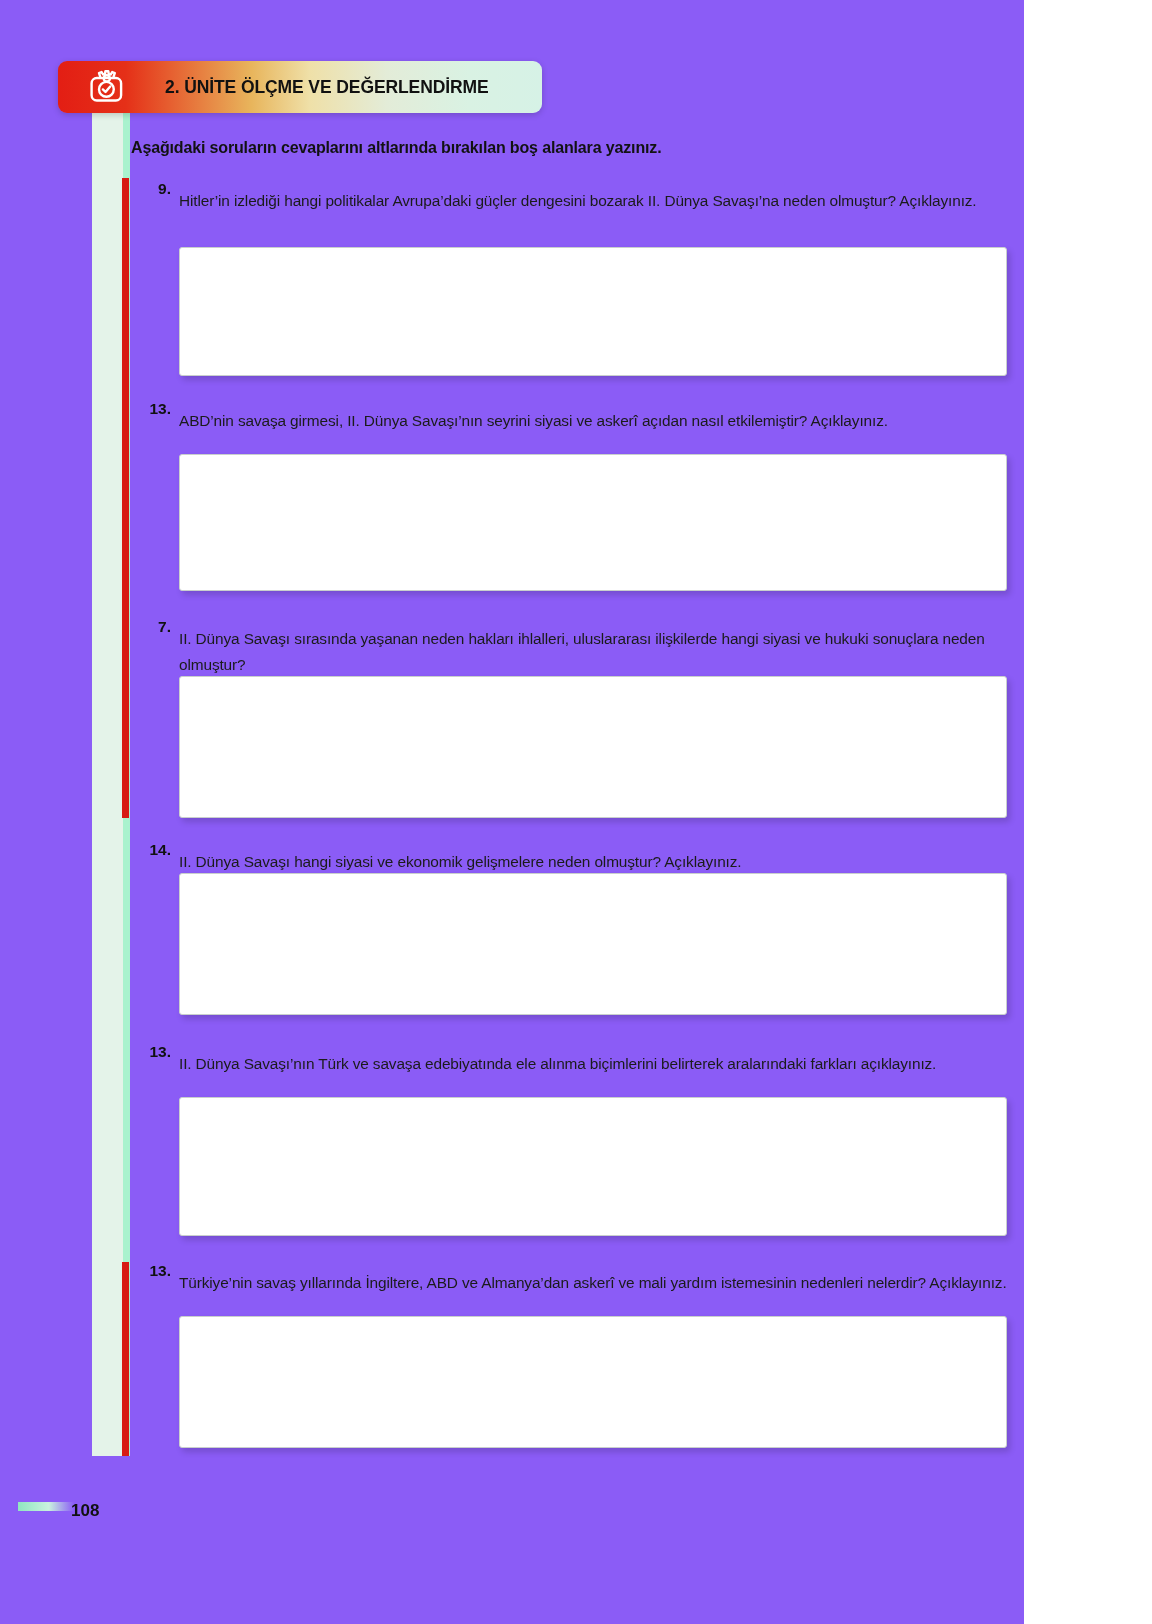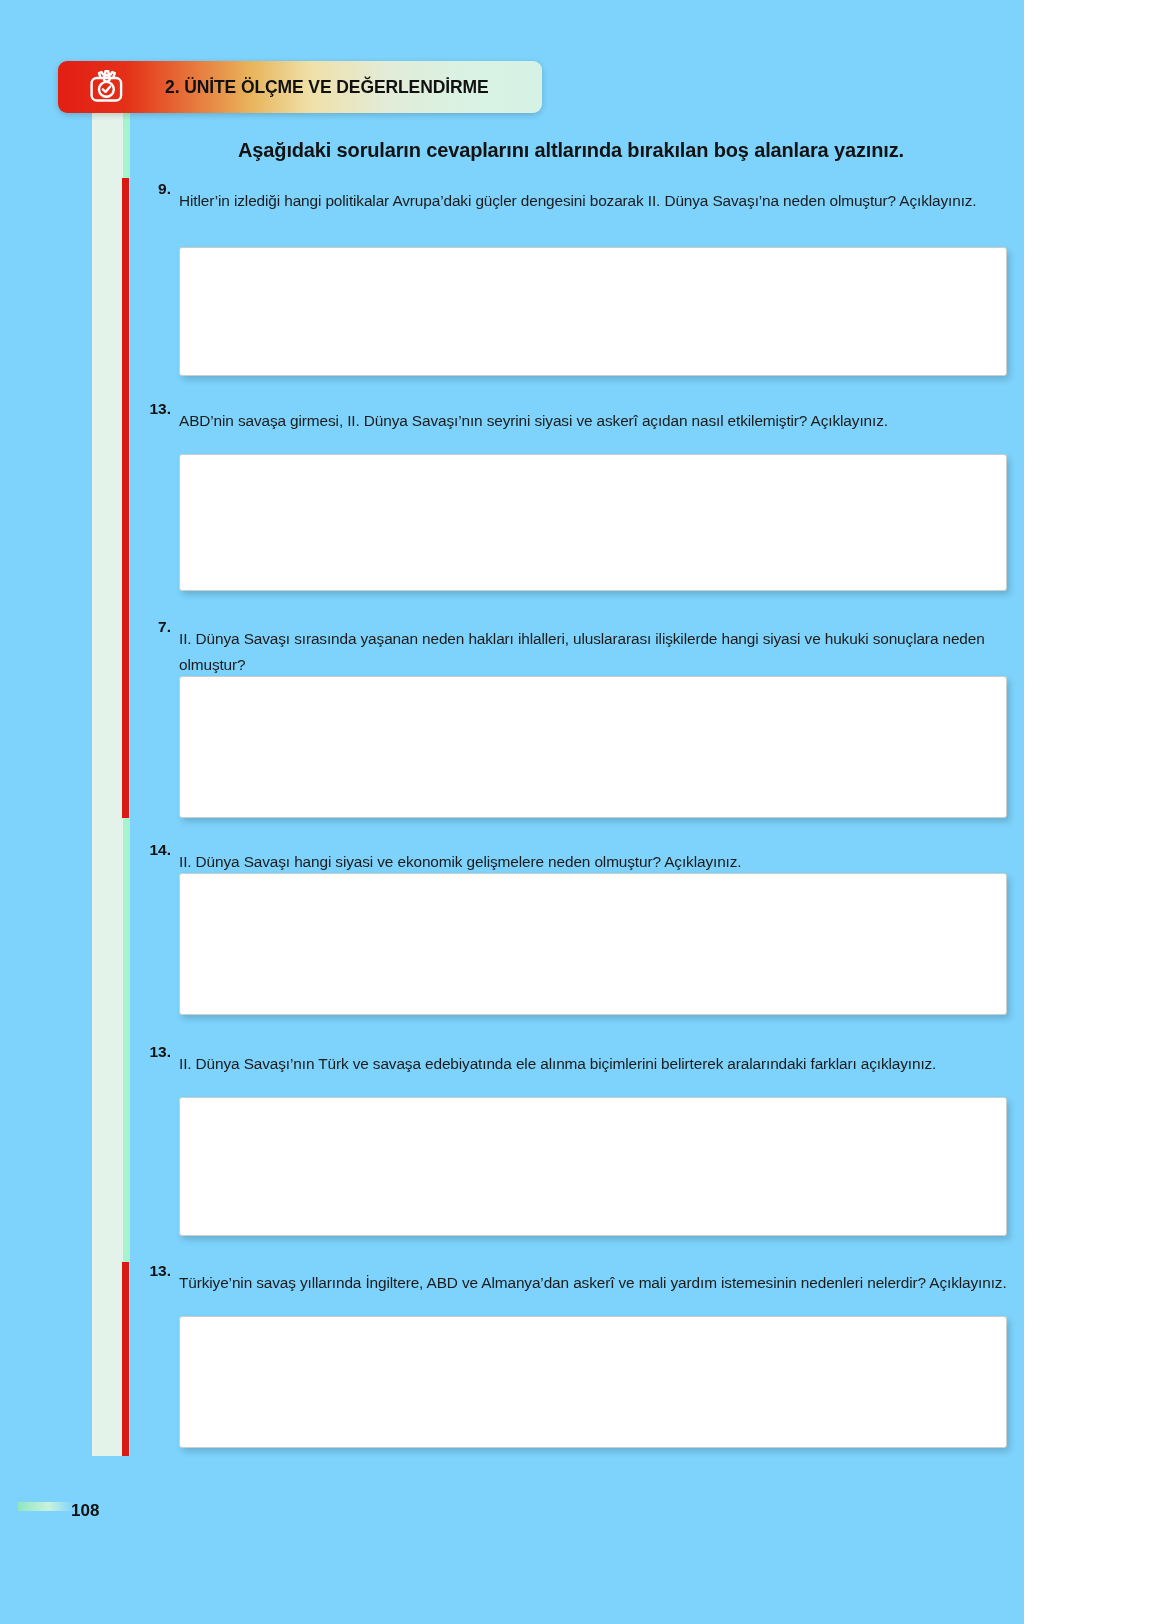--- a/index.html
+++ b/index.html
@@ -15,21 +15,21 @@
     color: #1a1a1a;
     overflow: hidden;
   }
 
   
   .page {
     position: absolute;
     left: 0; top: 0;
     width: 1024px;
     height: 1624px;
-    background: #7dd3fc;
+    background: #8b5cf6;
   }
 
   
   .green-band {
     position: absolute;
     left: 92px;
     top: 108px;
     width: 31px;
     height: 1348px;
     background: #E4F3E9;
@@ -90,25 +90,24 @@
     height: 48px;
   }
   .header-icon svg { display: block; }
 
   
   .instruction {
     position: absolute;
     left: 131px;
     top: 139px;
     width: 880px;
-    font-size: 20px;
+    font-size: 16px;
     font-weight: bold;
     letter-spacing: -0.15px;
     color: #121212;
-    text-align: center;
   }
 
   
   .q-block { position: absolute; }
 
   .q-num {
     position: absolute;
     left: 0;
     top: 0;
     width: 40px;

